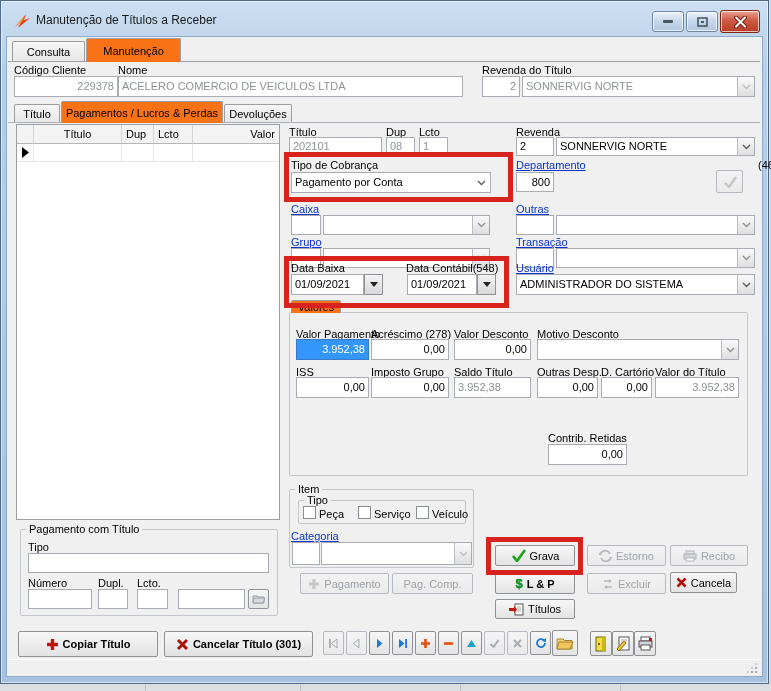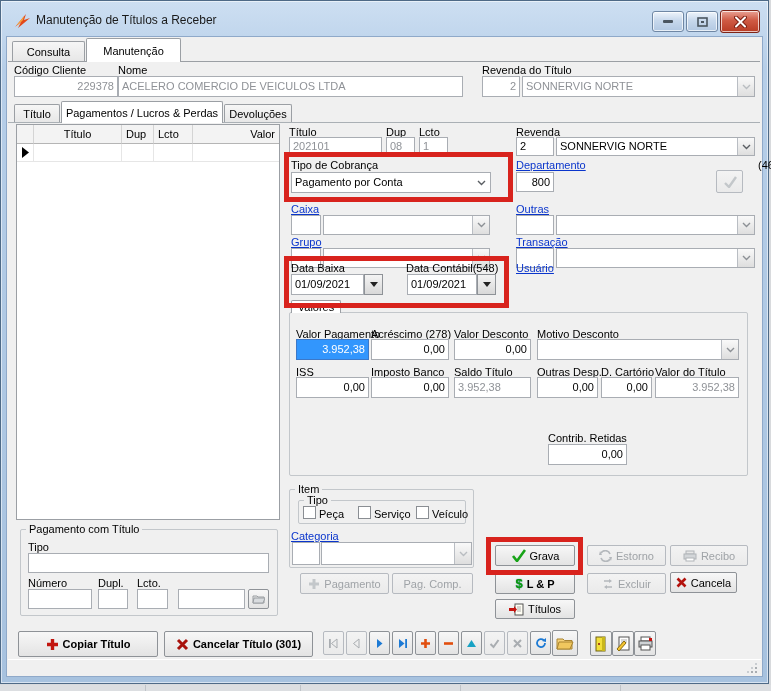--- a/index.html
+++ b/index.html
@@ -18,21 +18,21 @@
   .sel{background:#3296fd;color:#fff;border-color:#3c78c8}
   .combo{padding-right:19px}
   .cval{display:block;overflow:hidden;white-space:nowrap}
   .cbtn{position:absolute;right:0;top:0;bottom:0;width:17px;background:linear-gradient(#f9f9f9,#dedede);border-left:1px solid #b9bdc3;display:flex;align-items:center;justify-content:center}
   .dbtn{position:absolute;display:flex;align-items:center;justify-content:center;background:linear-gradient(#f4f4f4,#d8d8d8);border:1px solid #8e9297}
   .tri{width:0;height:0;border-left:4px solid transparent;border-right:4px solid transparent;border-top:5px solid #222}
   .btn{position:absolute;display:flex;align-items:center;justify-content:center;gap:4px;background:linear-gradient(#f7f7f7,#e3e3e3);border:1px solid #8e9297;font-size:11px;color:#000;border-radius:2px;white-space:nowrap}
   .btn.dis{color:#9fa3a7;border-color:#b6bac0;background:linear-gradient(#f3f3f3,#eaeaea)}
   .bold{font-weight:bold}
   .tab{position:absolute;display:flex;align-items:center;justify-content:center;background:linear-gradient(#f6f6f6,#e7e7e7);border:1px solid #9b9fa4;border-bottom:none;font-size:11px;border-radius:2px 2px 0 0;white-space:nowrap}
-  .tab.active{background:#ffffff;z-index:6}
+  .tab.active{background:#f97316;z-index:6}
   .hline{position:absolute;height:1px;background:#9b9fa4}
   .redbox{position:absolute;border:5px solid #d8231d;pointer-events:none;z-index:40}
   .gbox{position:absolute;border:1px solid #c3c7cb;border-radius:2px}
   .gcap{position:absolute;font-size:11px;line-height:12px;background:#f0f0f0;padding:0 3px;white-space:nowrap;z-index:2}
   .cb{position:absolute;width:13px;height:13px;background:#fff;border:1px solid #8a8e93}
   .grid{position:absolute;left:16px;top:124px;width:264px;height:396px;background:#fff;border:1px solid #9b9fa4}
   .gh{position:absolute;top:0;height:19px;font-size:11px;line-height:18px;background:#f3f3f3;border-right:1px solid #d4d4d4;border-bottom:1px solid #b5b5b5;padding:0 4px;overflow:hidden}
   .gc{position:absolute;top:19px;height:18px;border-right:1px solid #e6e6e6;border-bottom:1px solid #e6e6e6}
   .statusbar{position:absolute;left:8px;top:659px;width:753px;height:17px;background:#f0f0f0;border-top:1px solid #ffffff}
   .taskbar{position:absolute;left:0;top:685px;width:771px;height:6px;background:#dcdee1}
@@ -217,20 +217,28 @@
       <span class="tri"></span>
     </div>
   <div class="lbl" style="left:406px;top:262px">Data Contábil(548)</div>
   <div class="fld" style="left:407px;top:274px;width:70px;height:21px;line-height:19px">01/09/2021</div>
   <div class="dbtn" style="left:477px;top:274px;width:19px;height:21px">
       <span class="tri"></span>
     </div>
   <div class="redbox" style="left:284px;top:256px;width:225px;height:52px"></div>
 
   <div class="lbl link" style="left:516px;top:262px">Usuário</div>
+  <div class="fld combo" style="left:516px;top:274px;width:239px;height:21px;line-height:19px">
+    <span class="cval">ADMINISTRADOR DO SISTEMA</span>
+    <span class="cbtn">
+        <svg width="9" height="6" viewBox="0 0 9 6">
+          <path d="M1 1l3.5 3.5L8 1" fill="none" stroke="#5a5e63" stroke-width="1.4"></path>
+        </svg>
+      </span>
+  </div>
 
   <div class="gbox" style="left:289px;top:312px;width:459px;height:164px;background:#f0f0f0"></div>
   <div class="tab active" style="left:291px;top:300px;width:50px;height:13px;font-size:11px">
       <span>Valores</span>
     </div>
 
   <div class="lbl" style="left:296px;top:328px">Valor Pagamento</div>
   <div class="fld num sel" style="left:296px;top:339px;width:73px;height:21px;line-height:19px">3.952,38</div>
   <div class="lbl" style="left:371px;top:328px">Acréscimo (278)</div>
   <div class="fld num" style="left:371px;top:339px;width:78px;height:21px;line-height:19px">0,00</div>
@@ -241,21 +249,21 @@
     <span class="cval"></span>
     <span class="cbtn">
         <svg width="9" height="6" viewBox="0 0 9 6">
           <path d="M1 1l3.5 3.5L8 1" fill="none" stroke="#8d9196" stroke-width="1.4"></path>
         </svg>
       </span>
   </div>
 
   <div class="lbl" style="left:296px;top:366px">ISS</div>
   <div class="fld num" style="left:296px;top:377px;width:73px;height:21px;line-height:19px">0,00</div>
-  <div class="lbl" style="left:371px;top:366px">Imposto Banco</div>
+  <div class="lbl" style="left:371px;top:366px">Imposto Grupo</div>
   <div class="fld num" style="left:371px;top:377px;width:78px;height:21px;line-height:19px">0,00</div>
   <div class="lbl" style="left:454px;top:366px">Saldo Título</div>
   <div class="fld ro" style="left:454px;top:377px;width:77px;height:21px;line-height:19px">3.952,38</div>
   <div class="lbl" style="left:537px;top:366px">Outras Desp.</div>
   <div class="fld num" style="left:537px;top:377px;width:61px;height:21px;line-height:19px">0,00</div>
   <div class="lbl" style="left:601px;top:366px">D. Cartório</div>
   <div class="fld num" style="left:601px;top:377px;width:51px;height:21px;line-height:19px">0,00</div>
   <div class="lbl" style="left:655px;top:366px">Valor do Título</div>
   <div class="fld num ro" style="left:655px;top:377px;width:84px;height:21px;line-height:19px">3.952,38</div>
 

